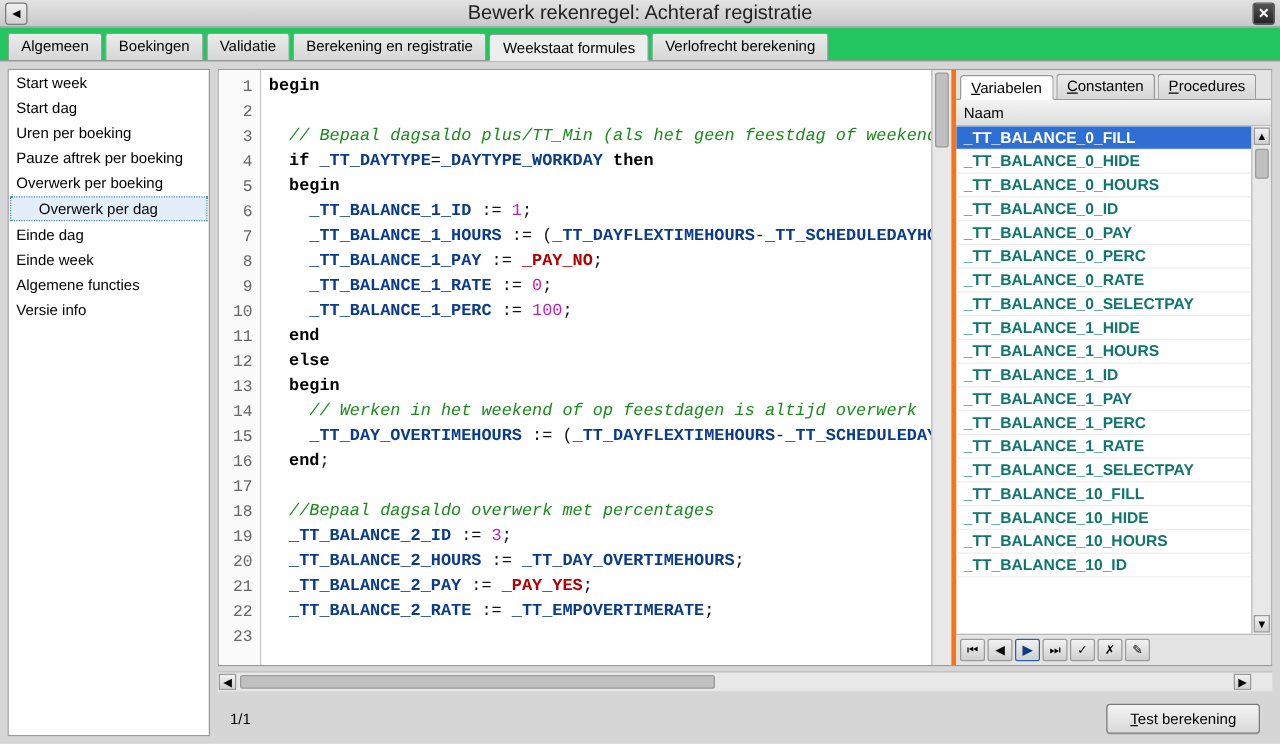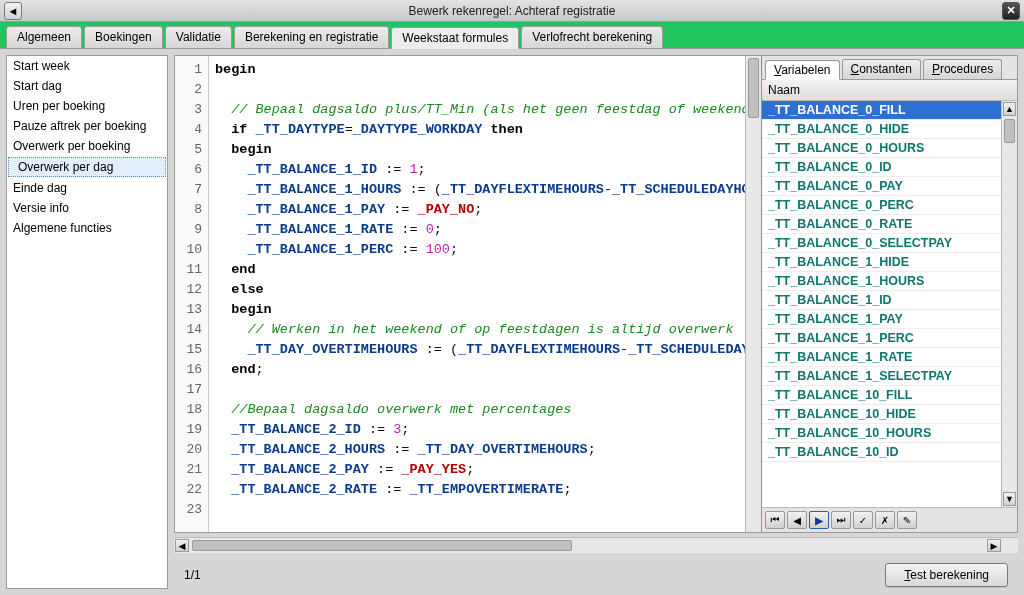--- a/index.html
+++ b/index.html
@@ -1,41 +1,41 @@
 <!DOCTYPE html>
 <html><head>
 <meta charset="utf-8">
 <style>
   * { box-sizing: border-box; margin: 0; padding: 0; }
   html, body { width: 1024px; height: 595px; font-family: Tahoma, Arial, sans-serif; font-size: 12px; overflow: hidden; background: #d6d6d6; }
   .window { width: 1024px; height: 595px; display: flex; flex-direction: column; background: #d6d6d6; }
   .titlebar { height: 22px; background: linear-gradient(#e3e3e3,#c8c8c8); border-bottom: 1px solid #9a9a9a; display: flex; align-items: center; position: relative; }
   .titlebar .back { width: 18px; height: 18px; margin-left: 4px; border: 1px solid #7a7a7a; border-radius: 3px; background: linear-gradient(#f2f2f2,#d0d0d0); display:flex;align-items:center;justify-content:center; font-size:11px; }
-  .titlebar .title { flex: 1; text-align: center; font-size: 12px; color: #222; }
+  .titlebar .title { flex: 1; text-align: center; font-size: 16px; color: #222; }
   .titlebar .close { width: 18px; height: 18px; margin-right: 4px; border: 1px solid #555; border-radius: 3px; background: linear-gradient(#555,#222); color:#fff; display:flex;align-items:center;justify-content:center; font-size:11px; font-weight:bold;}
   .tabs { display: flex; gap: 2px; padding: 4px 6px 0 6px; border-bottom: 1px solid #9a9a9a; background: #22c55e; }
   .tab { padding: 3px 10px; border: 1px solid #9a9a9a; border-bottom: none; border-radius: 3px 3px 0 0; background: linear-gradient(#ececec,#d6d6d6); cursor: default; font-size:12px; }
   .tab.active { background: #ededed; border-bottom: 1px solid #ededed; position: relative; top: 1px; }
   .body { flex: 1; display: flex; padding: 6px 6px 6px 6px; gap: 6px; overflow: hidden; }
   .sidebar { width: 162px; background: #fff; border: 1px solid #9a9a9a; overflow: auto; }
   .sidebar-item { padding: 3px 6px; cursor: default; }
-  .sidebar-item.selected { background: #e3eefb; border: 1px dotted #5b8fc8; margin: 1px; padding: 2px 9px; }
+  .sidebar-item.selected { background: #e3eefb; border: 1px dotted #5b8fc8; margin: 1px; padding: 2px 22px; }
   .main { flex: 1; display: flex; flex-direction: column; gap: 4px; overflow: hidden; }
   .editor-panel { flex: 1; display: flex; border: 1px solid #9a9a9a; background: #fff; overflow: hidden; }
   .code-area { flex: 1; display: flex; overflow: hidden; position: relative; }
   .gutter { width: 34px; background: #fafafa; border-right: 1px solid #ccc; text-align: right; padding: 4px 6px 4px 2px; font-family: "Courier New", monospace; font-size: 13px; color: #666; line-height: 20px; }
   .code { flex: 1; overflow: hidden; font-family: "Courier New", monospace; font-size: 13.5px; line-height: 20px; padding: 4px 6px; white-space: pre; color: #111; }
   .kw { color: #000; font-weight: bold; }
   .cm { color: #198a1b; font-style: italic; }
   .id { color: #0a3c8b; font-weight: bold; }
   .num { color: #c21eb3; }
   .rc { color: #b00000; font-weight: bold; }
   .vscroll { width: 16px; background: #e8e8e8; border-left: 1px solid #bbb; position: relative; }
   .vscroll .thumb { position:absolute; top:2px; left:2px; right:2px; height:60px; background:#c0c0c0; border:1px solid #9a9a9a; border-radius:2px;}
-  .right-panel { width: 256px; border-left: 1px solid #f97316; display: flex; flex-direction: column; }
+  .right-panel { width: 256px; border-left: 4px solid #f97316; display: flex; flex-direction: column; }
   .right-tabs { display: flex; gap:2px; padding: 3px 3px 0 3px; border-bottom: 1px solid #9a9a9a; background:#e4e4e4;}
   .right-tab { padding: 2px 8px; border: 1px solid #9a9a9a; border-bottom: none; border-radius: 3px 3px 0 0; background: linear-gradient(#ececec,#d6d6d6); font-size:12px; }
   .right-tab.active { background: #fff; border-bottom:1px solid #fff; position:relative; top:1px;}
   .var-header { padding: 3px 6px; border-bottom: 1px solid #bbb; background: linear-gradient(#f3f3f3,#dedede); font-size:12px;}
   .var-list { flex:1; overflow:hidden; display:flex;}
   .var-items { flex:1; overflow-y:hidden; }
   .var-item { padding: 2px 6px; font-family: Tahoma, Arial, sans-serif; font-size: 12.5px; color:#0f766e; font-weight:bold; border-bottom:1px solid #eee; white-space:nowrap; overflow:hidden; text-overflow:ellipsis;}
   .var-item.selected { background:#2f6fd4; color:#fff; }
   .var-scroll { width: 16px; background:#e8e8e8; border-left:1px solid #bbb; position:relative;}
   .var-scroll .thumb { position:absolute; top:18px; left:2px; right:2px; height:24px; background:#c0c0c0; border:1px solid #9a9a9a; border-radius:2px;}
@@ -75,22 +75,23 @@
 
   <div class="body">
     <div class="sidebar" id="sidebar">
         <div class="sidebar-item">Start week</div>
         <div class="sidebar-item">Start dag</div>
         <div class="sidebar-item">Uren per boeking</div>
         <div class="sidebar-item">Pauze aftrek per boeking</div>
         <div class="sidebar-item">Overwerk per boeking</div>
         <div class="sidebar-item selected">Overwerk per dag</div>
         <div class="sidebar-item">Einde dag</div>
+        <div class="sidebar-item">Einde week</div>
+        <div class="sidebar-item">Algemene functies</div>
         <div class="sidebar-item">Versie info</div>
-        <div class="sidebar-item">Algemene functies</div>
       </div>
 
     <div class="main">
       <div class="editor-panel">
         <div class="code-area">
           <div class="gutter" id="gutter">
               <div>1</div>
               <div>2</div>
               <div>3</div>
               <div>4</div>

